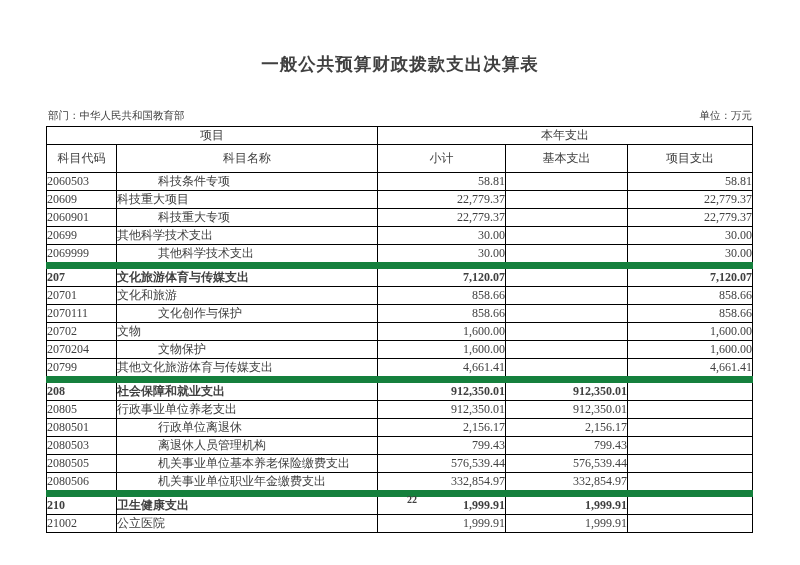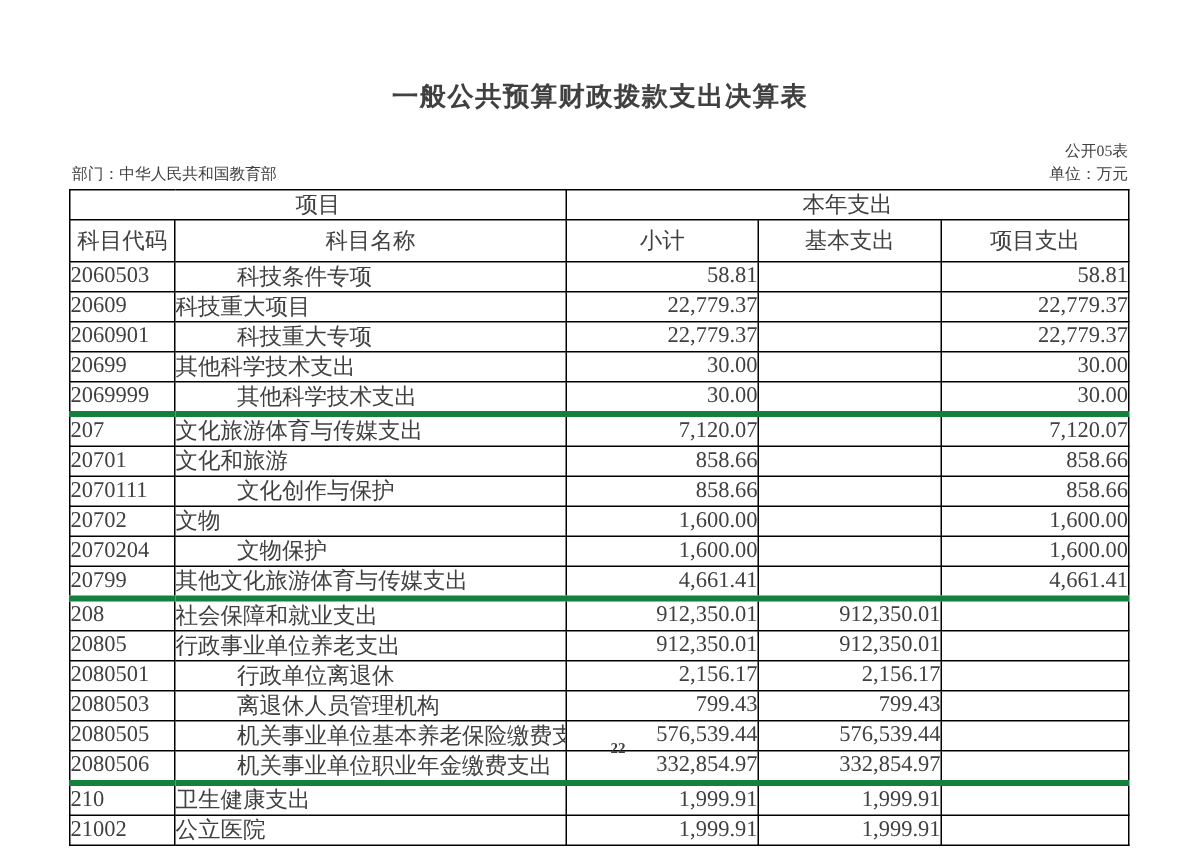--- a/index.html
+++ b/index.html
@@ -43,57 +43,56 @@
   }
   .meta-line .department { float: left; }
   .meta-line .unit { float: right; }
   table.budget {
     position: absolute;
     left: 46px;
     top: 126px;
     width: 706px;
     border-collapse: collapse;
     table-layout: fixed;
-    font-size: 15px;
+    font-size: 12px;
   }
   table.budget th, table.budget td {
     border: 1px solid #000000;
     padding: 0;
     overflow: hidden;
     white-space: nowrap;
     font-weight: normal;
   }
   table.budget thead tr.group-row { height: 17px; }
   table.budget thead tr.label-row { height: 28px; }
   table.budget tbody tr { height: 15.2px; }
   table.budget th { text-align: center; }
   td.code { text-align: left; padding-left: 4px; }
   td.name { text-align: left; padding-left: 6px; }
   td.name.indent { padding-left: 41px; }
   td.num { text-align: right; padding-right: 7px; }
-  tr.bold-row td { font-weight: normal; border-top: 4px solid #15803d; }
+  tr.bold-row td { font-weight: bold; border-top: 7px solid #15803d; }
   .page-number {
     position: absolute;
     top: 494px;
     left: 0;
     width: 100%;
     text-align: center;
     font-size: 10px;
     font-weight: bold;
     padding-left: 12px;
   }
 </style>
 </head>
 <body>
 
 <div class="page">
 
   <div class="doc-title">一般公共预算财政拨款支出决算表</div>
 
-  <div class="table-label">公开05表</div>
 
   <div class="meta-line">
     <span class="department">部门：中华人民共和国教育部</span>
     <span class="unit">单位：万元</span>
   </div>
 
   <table class="budget">
     <colgroup>
       <col style="width:70px">
       <col style="width:261px">

